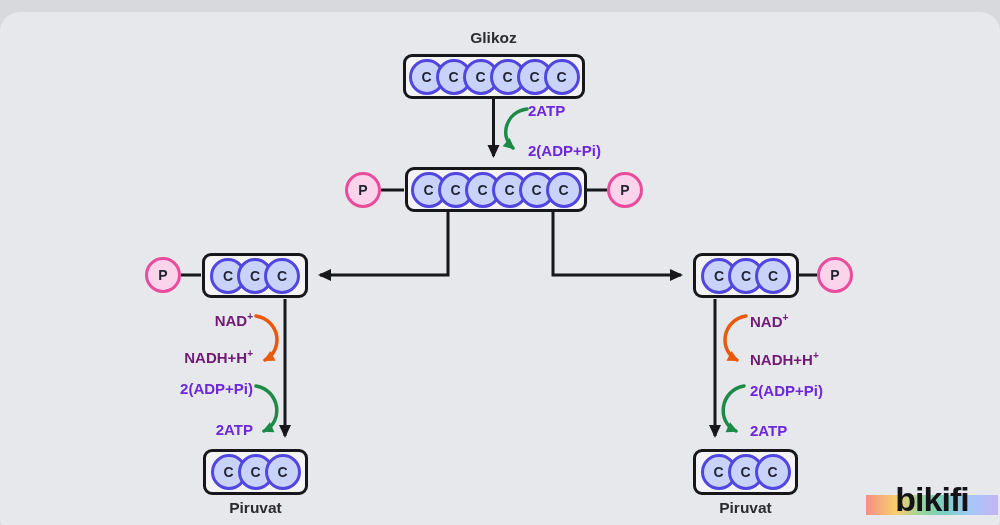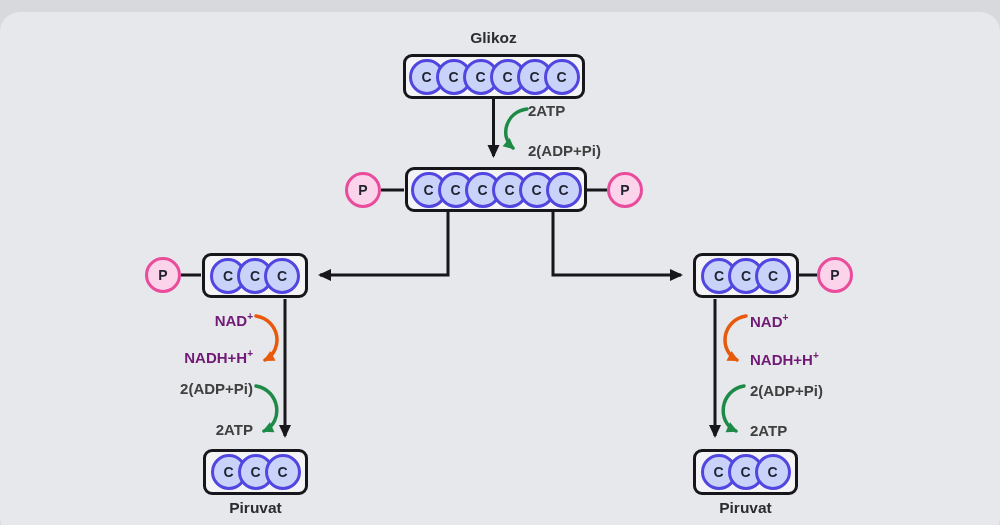--- a/index.html
+++ b/index.html
@@ -24,21 +24,21 @@
   }
   .c-circle:first-child{margin-left:0;}
   .p-circle{
     position:absolute; box-sizing:border-box; width:36px; height:36px;
     border-radius:50%; border:3px solid #ea4c9c; background:#fbd3ea;
     display:flex; align-items:center; justify-content:center;
     font-size:14px; font-weight:600; color:#1f2430;
   }
   .lbl{position:absolute; font-size:15.5px; font-weight:600; color:#2b2b30; text-align:center;}
   .txt{position:absolute; font-size:15px; font-weight:600; white-space:nowrap;}
-  .txt-green{color:#404040;}
+  .txt-green{color:#6d28d9;}
   .txt-orange{color:#701a75;}
   .txt sup{font-size:10px; line-height:0;}
   .col-right{text-align:right;}
 
   .logo{position:absolute; left:866px; top:464px; width:132px; height:46px;}
   .logo-band{
     position:absolute; left:0; top:19px; width:132px; height:20px;
     background:linear-gradient(90deg,#f58f85 0%,#f8cd6d 22%,#8fd5a2 45%,#79cfc4 60%,#a5c8f8 78%,#c5b4f4 100%);
   }
   .logo-text{
@@ -137,14 +137,18 @@
   </div>
   <div class="lbl" style="left:205px; top:487px; width:101px;">Piruvat</div>
 
   <div class="mol-box" style="left:693px; top:437px; width:105px; height:46px;">
     <span class="c-circle">C</span>
     <span class="c-circle">C</span>
     <span class="c-circle">C</span>
   </div>
   <div class="lbl" style="left:695px; top:487px; width:101px;">Piruvat</div>
 
+  <div class="logo">
+    <span class="logo-band"></span>
+    <span class="logo-text">bikifi</span>
+  </div>
 
 </div>
 
 </body></html>

